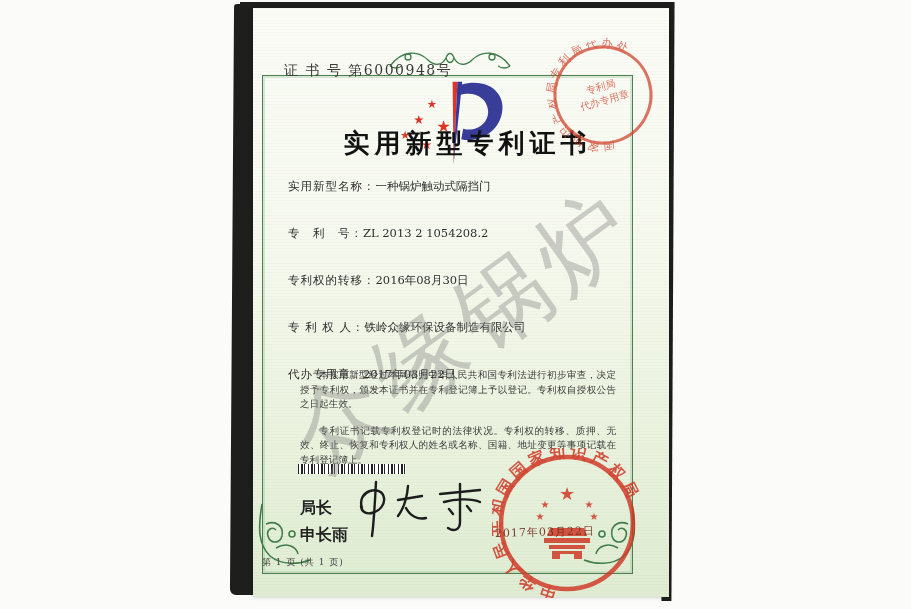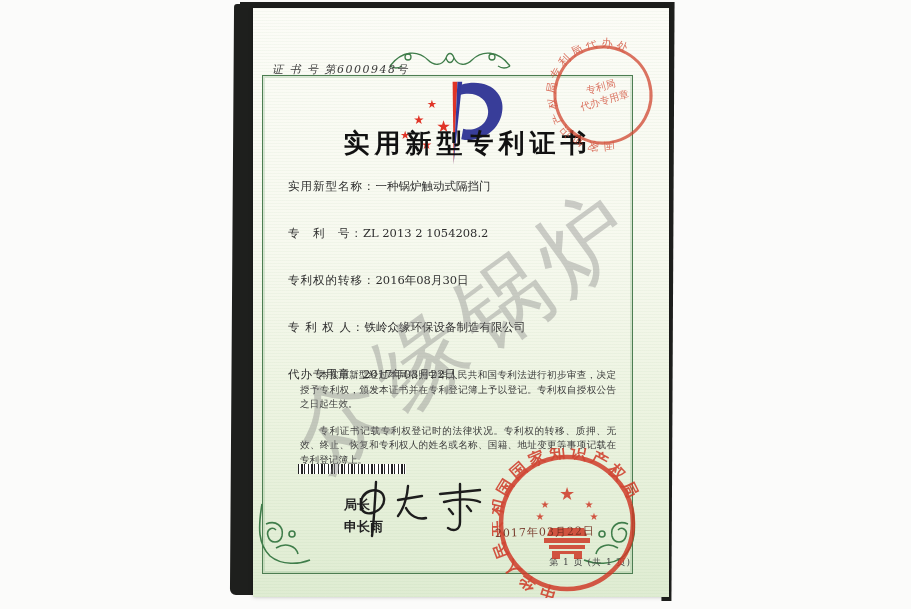--- a/index.html
+++ b/index.html
@@ -22,38 +22,38 @@
       linear-gradient(180deg,#fcfcf7 0%,#f7f9ef 40%,#ecf3e0 70%,#dfecd2 100%);
     box-shadow:0 0 4px rgba(0,0,0,.25);
   }
   .frame{
     position:absolute;left:262px;top:75px;width:369px;height:497px;z-index:2;
     border:1.4px solid #4d7d52;
     box-shadow:inset 0 0 0 2px rgba(120,170,120,.25);
   }
   .ornament{position:absolute;z-index:3;color:#3f7d4a;}
   
-  .cert-no{position:absolute;left:272px;top:62px;z-index:4;font-size:11px;color:#3a3a3a;letter-spacing:1.5px;font-style:italic;}
+  .cert-no{position:absolute;left:284px;top:62px;z-index:4;font-size:14px;color:#3a3a3a;letter-spacing:1.5px;}
   .logo{position:absolute;left:398px;top:76px;width:115px;height:92px;z-index:4;}
   .title{
     position:absolute;left:262px;top:126px;width:411px;z-index:4;text-align:center;
     font-size:26px;font-weight:bold;color:#111;letter-spacing:5px;
   }
   .fields{position:absolute;left:288px;top:179px;width:340px;z-index:4;display:flex;flex-direction:column;gap:32px;}
   .field-row{font-size:11.5px;color:#2e2e2e;white-space:nowrap;}
   .field-row .lbl{letter-spacing:1px;}
   .paras{position:absolute;left:288px;top:356px;width:340px;z-index:4;font-size:9.6px;line-height:1.52;color:#3c3c3c;text-align:justify;}
   .paras p{margin:12px;text-indent:2em;}
   .barcode{
     position:absolute;left:298px;top:464px;width:108px;height:10px;z-index:4;
     background:repeating-linear-gradient(90deg,#222 0 1px,#fff 1px 3px,#222 3px 5px,#fff 5px 6px,#222 6px 7px,#fff 7px 10px);
   }
-  .director{position:absolute;left:300px;top:494px;z-index:4;font-size:13px;color:#222;font-weight:bold;line-height:1.7;margin-left:44px;}
+  .director{position:absolute;left:300px;top:494px;z-index:4;font-size:16px;color:#222;font-weight:bold;line-height:1.7;}
   .signature{position:absolute;left:348px;top:478px;z-index:5;}
-  .footer-page{position:absolute;left:262px;top:556px;width:369px;z-index:4;text-align:right;font-size:9px;color:#444;letter-spacing:1px;}
+  .footer-page{position:absolute;left:262px;top:556px;width:369px;z-index:4;text-align:left;font-size:9px;color:#444;letter-spacing:1px;}
   
   .watermark{
     position:absolute;left:255px;top:140px;width:420px;height:380px;z-index:6;
     display:flex;align-items:center;justify-content:center;
     transform:rotate(-36deg);pointer-events:none;
     font-size:92px;letter-spacing:8px;color:rgba(128,128,128,.38);
     font-family:"DejaVu Serif",serif;
   }
   
   .agency-seal{position:absolute;left:548px;top:40px;width:110px;height:110px;z-index:7;transform:rotate(-16deg);opacity:.88;}

